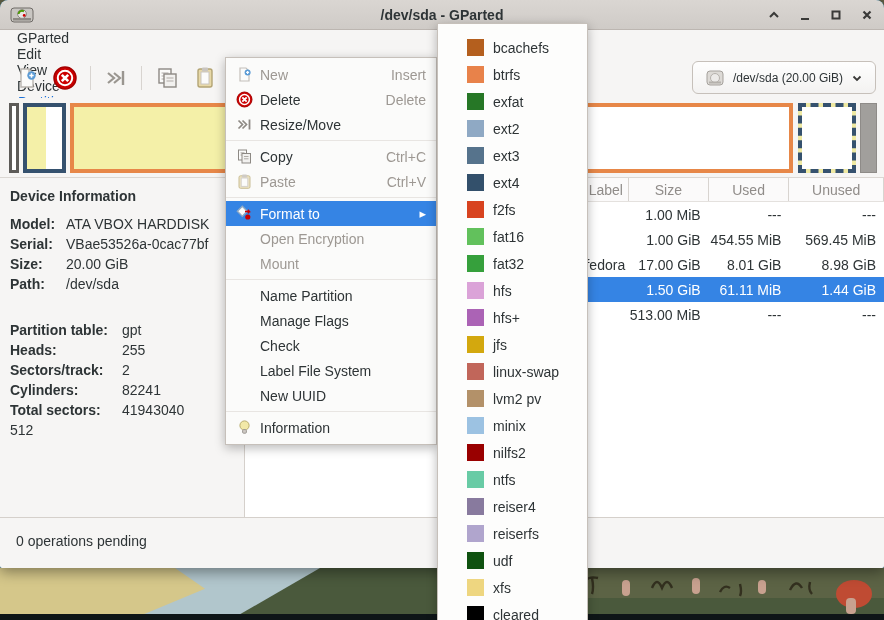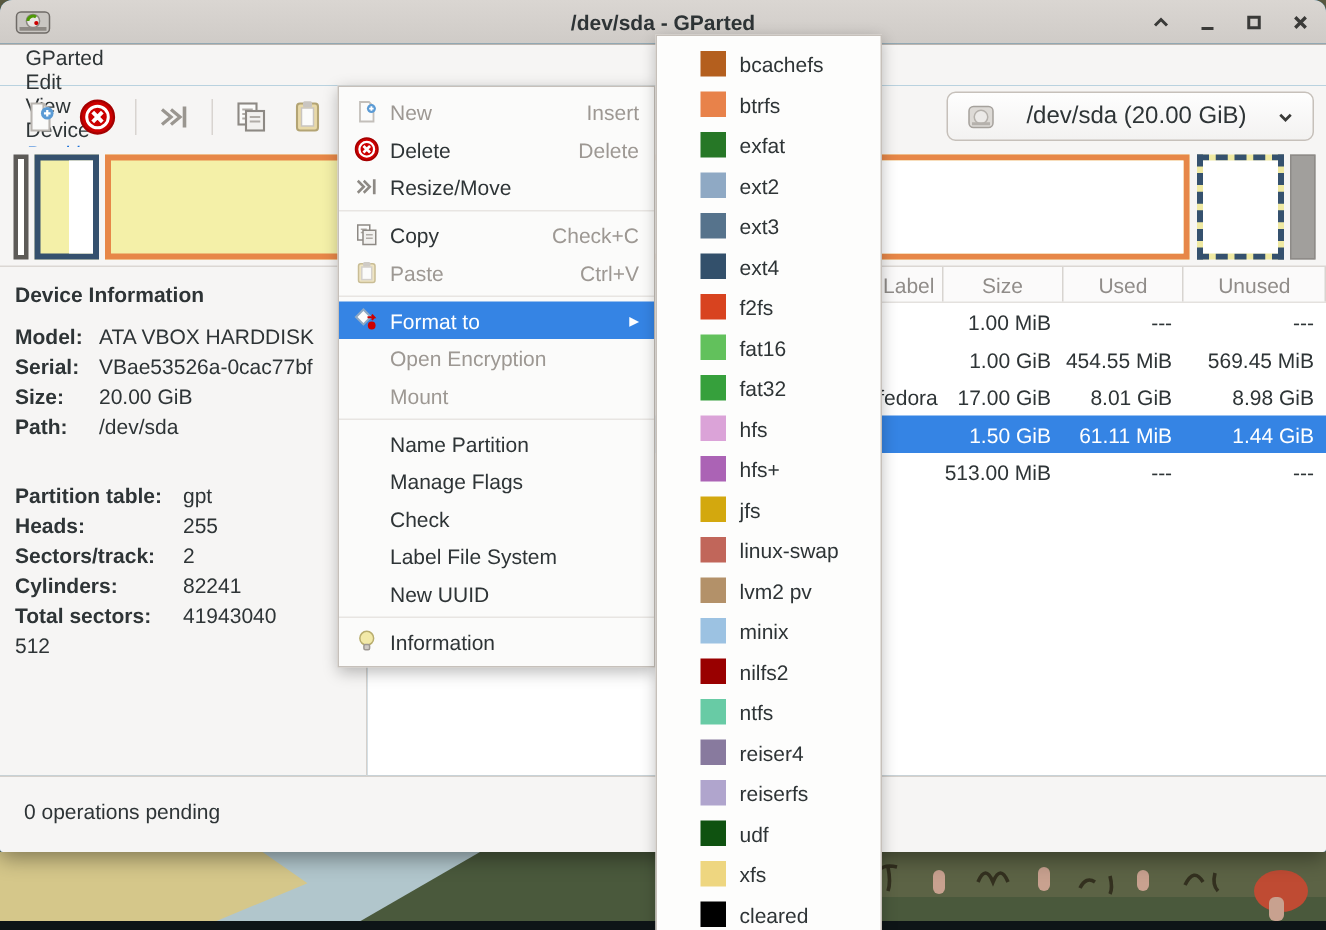--- a/index.html
+++ b/index.html
@@ -31,23 +31,23 @@
   .win-controls { margin-left:auto; display:flex; gap:17px; align-items:center; z-index:2; }
   .win-controls svg { display:block; cursor:default; }
 
   .menubar { height:27px; display:flex; align-items:stretch; padding-left:6px; background:#f6f5f4;flex-direction:column; }
   .mb-item { display:flex; align-items:center; padding:0 11px; font-size:14px; color:#2e3436; }
   .mb-item.active { color:#1c71d8; box-shadow:inset 0 -3px 0 #3584e4;font-style:italic; }
 
   .toolbar { height:41px; display:flex; align-items:center; padding:0 8px; background:#f6f5f4; }
   .tb-btn { width:38px; height:34px; display:flex; align-items:center; justify-content:center; border-radius:4px; }
   .tb-sep { width:1px; height:24px; background:#d8d4d0; margin:0 6px; }
-  .device-combo { margin-left:auto; height:33px; display:flex; align-items:center; gap:20px;
+  .device-combo { margin-left:auto; height:33px; display:flex; align-items:center; gap:8px;
                   padding:0 12px; border:1px solid #c6c0ba; border-radius:6px;
-                  background:linear-gradient(#fefefe,#f3f2f1); font-size:16px; }
+                  background:linear-gradient(#fefefe,#f3f2f1); font-size:12px; }
 
   .pstrip { position:relative; height:80px; background:#f6f5f4; border-bottom:1px solid #dbd7d3; }
   .pseg { position:absolute; top:5px; height:70px; }
   .seg-inner-white { position:absolute; top:0; bottom:0; right:0; background:#fff; }
 
   
   .content { position:absolute; top:178px; left:0; right:0; bottom:51px; display:flex; }
   .left-panel { width:245px; border-right:1px solid #d5d0cb; padding:8px 10px; background:#f6f5f4; overflow:hidden; }
   .di-title { font-weight:bold; font-size:14px; margin:2px 0 10px 0; }
   .di-row { display:flex; line-height:20px; font-size:14px; }
@@ -77,21 +77,21 @@
   .mi-icon { width:20px; display:flex; justify-content:center; }
   .mi-label { flex:1; white-space:nowrap; }
   .mi-shortcut { color:#9d9893; }
   .menu-item.disabled .mi-label { color:#9d9893; }
   .menu-item.highlighted { background:#3584e4; color:#fff; }
   .menu-item.highlighted .mi-arrow { color:#fff; font-size:13px; }
   .menu-sep { height:1px; background:#e8e5e2; margin:3px 0; }
 
   .sub-popup { position:absolute; left:437px; top:23px; width:151px; height:599px; background:#fdfdfc;
                border:1px solid #c6c0ba; box-shadow:0 3px 10px rgba(0,0,0,.28); padding:5px 0; z-index:6; overflow:hidden; }
-  .sub-item { height:27px; display:flex; align-items:center; gap:9px; padding-left:29px; font-size:14px; }
+  .sub-item { height:27px; display:flex; align-items:flex-end; gap:9px; padding-left:29px; font-size:14px; }
   .chip { width:17px; height:17px; flex:0 0 auto; }
 </style>
 </head>
 <body>
 
 <div class="screen">
 
   <div class="wallpaper">
     <div class="wp-blue"></div>
     <div class="wp-khaki"></div>
@@ -354,21 +354,21 @@
       <div class="menu-item">
         <span class="mi-icon">
           <svg width="17" height="17" viewBox="0 0 17 17">
             <rect x="2.5" y="2" width="8" height="10" fill="#fbfbfa" stroke="#8d8984"></rect>
             <path d="M4.5 4.8 h4 M4.5 7 h4" stroke="#b0aca7"></path>
             <rect x="6" y="5.5" width="8.5" height="9.5" fill="#f2f1ef" stroke="#8d8984"></rect>
             <path d="M8 8.5 h4.5 M8 10.8 h4.5" stroke="#b0aca7"></path>
           </svg>
         </span>
         <span class="mi-label">Copy</span>
-        <span class="mi-shortcut">Check+C</span>
+        <span class="mi-shortcut">Ctrl+C</span>
       </div>
       <div class="menu-item disabled">
         <span class="mi-icon">
           <svg width="17" height="17" viewBox="0 0 17 17">
             <rect x="3" y="2.8" width="11" height="12.5" rx="1.5" fill="#eee4c2" stroke="#c9bd95"></rect>
             <rect x="5.2" y="5" width="6.6" height="8.4" fill="#fbfbfa" stroke="#d4d0cb"></rect>
             <rect x="6" y="1.6" width="5" height="3" rx="1" fill="#cfcbc5"></rect>
           </svg>
         </span>
         <span class="mi-label">Paste</span>

